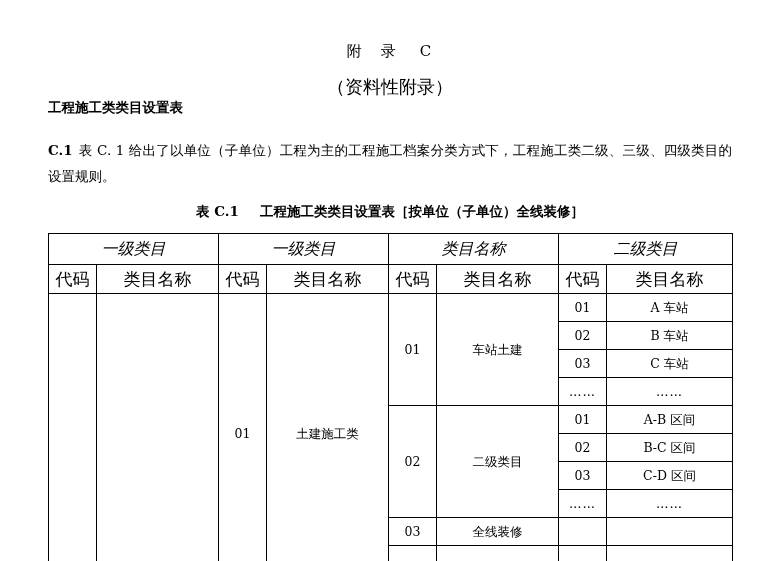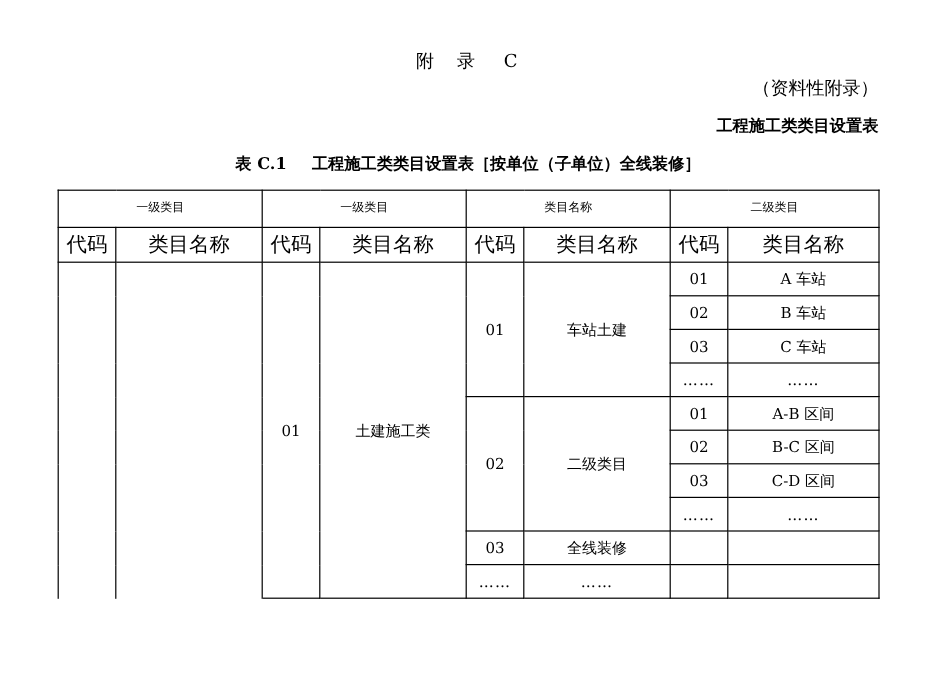--- a/index.html
+++ b/index.html
@@ -26,27 +26,26 @@
     text-align: center;
     font-size: 15px;
     font-weight: normal;
     letter-spacing: 2px;
   }
   .appendix-title .gap {
     display: inline-block;
     width: 22px;
   }
   .appendix-sub {
-    margin-top: 3px;
-    text-align: right;
-    font-size: 15px;
+    margin-top: 14px;
+    text-align: center;
+    font-size: 18px;
   }
   .appendix-sub2 {
-    margin-top: 13px;
-    text-align: right;
+    text-align: left;
     font-size: 13.5px;
     font-weight: bold;
   }
   .para {
     margin-top: 20px;
     font-size: 13.5px;
     line-height: 26px;
     text-align: justify;
     text-indent: 0;
   }
@@ -73,21 +72,22 @@
   table.catalog td {
     border: 1px solid #000000;
     text-align: center;
     vertical-align: middle;
     height: 27px;
     padding: 0 2px;
     line-height: 18px;
   }
   table.catalog td.hdr-top {
     height: 30px;
-    font-size: 10px;
+    font-size: 16px;
+    font-style: italic;
   }
   table.catalog td.hdr-sub {
     height: 28px;
     font-size: 17px;
   }
   table.catalog td.blank {
     border-left: 1px solid #000000;
     border-right: 1px solid #000000;
     border-top: none;
     border-bottom: none;
@@ -107,20 +107,23 @@
 
 <div class="page">
 
   <div class="appendix-title">
     <span>附　录</span><span class="gap"></span><span>C</span>
   </div>
 
   <div class="appendix-sub">（资料性附录）</div>
   <div class="appendix-sub2">工程施工类类目设置表</div>
 
+  <div class="para">
+    <span class="clause">C.1</span><span>表 C. 1 给出了以单位（子单位）工程为主的工程施工档案分类方式下，工程施工类二级、三级、四级类目的设置规则。</span>
+  </div>
 
   <div class="table-caption">
     <span class="num">表 C.1</span><span>工程施工类类目设置表［按单位（子单位）全线装修］</span>
   </div>
 
   <table class="catalog">
     <colgroup>
       <col class="col-a">
         <col class="col-b">
         <col class="col-c">

